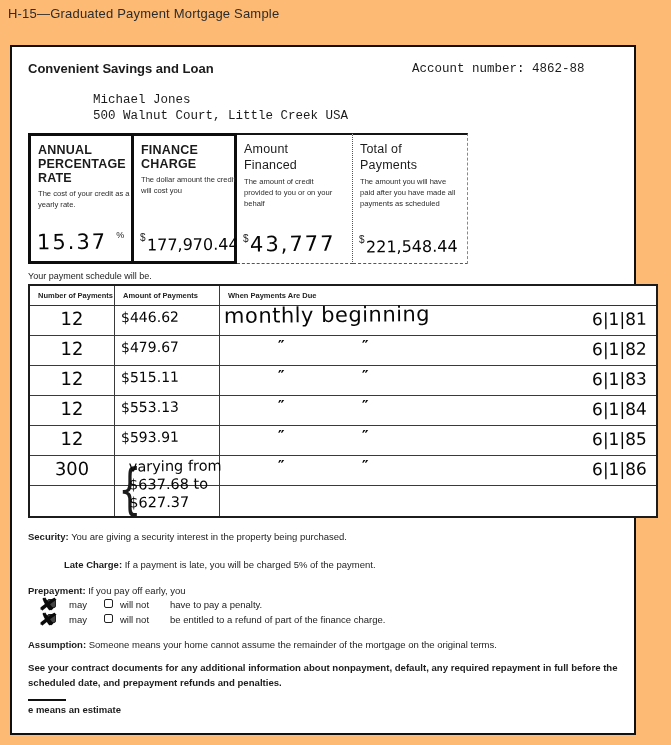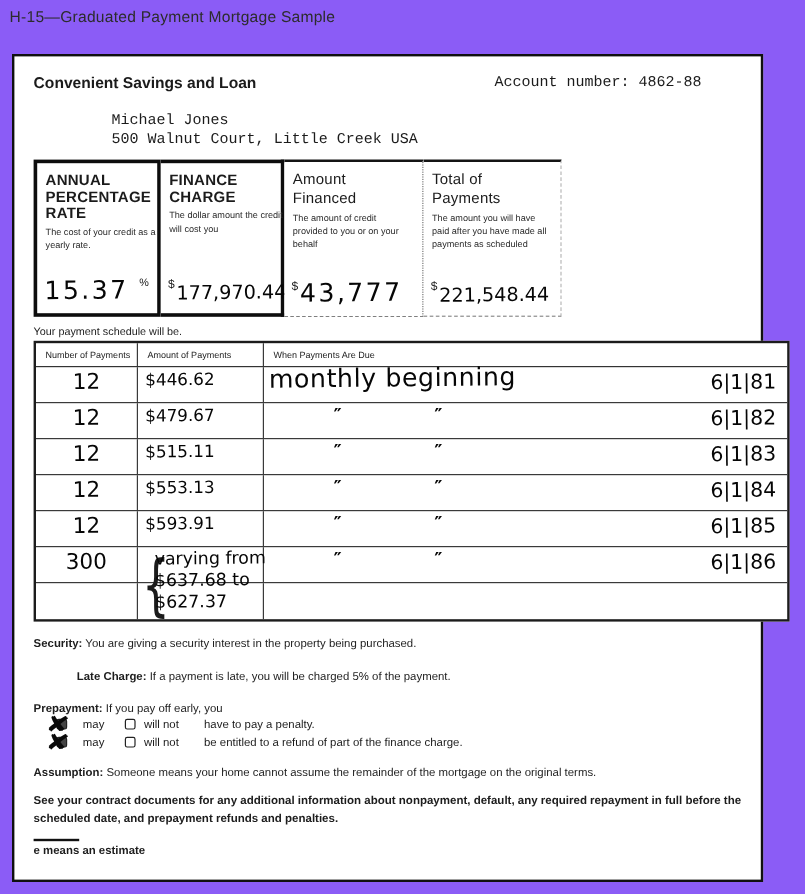--- a/index.html
+++ b/index.html
@@ -1,19 +1,19 @@
 <!DOCTYPE html>
 <html><head>
 <meta charset="utf-8">
 <style>
   * { margin:0; padding:0; box-sizing:border-box; }
   html,body { width:671px; height:745px; background:#ffffff; }
   body { font-family:"Liberation Sans", sans-serif; color:#1b1b1b; position:relative; overflow:hidden; }
 
-  .sheet { position:absolute; inset:0; background:#8b5cf6; }
+  .sheet { position:absolute; inset:0; background:#fdba74; }
 
   .doc-title { position:absolute; left:8px; top:6px; font-size:13px; color:#2c2c2c; letter-spacing:.2px; }
 
   .form-box { position:absolute; left:10px; top:45px; width:626px; height:690px; border:2px solid #101010; background:#fff; }
 
   .creditor { position:absolute; left:16px; top:14px; font-size:13px; font-weight:bold; }
   .account  { position:absolute; left:400px; top:15px; font-family:"Liberation Mono", monospace; font-size:12.5px; }
   .addr     { position:absolute; left:81px; top:45px; font-family:"Liberation Mono", monospace; font-size:12.5px; line-height:16px; }
 
   
@@ -34,21 +34,21 @@
   .hw { font-family:"DejaVu Sans", sans-serif; color:#060606; transform:rotate(-0.6deg); display:inline-block; }
   .v-apr { font-size:21px; letter-spacing:2px; }
   .v-fin { font-size:16px; }
   .v-amt { font-size:21px; letter-spacing:2px; }
   .v-tot { font-size:16px; }
 
   
   .sched-intro { position:absolute; left:16px; top:224px; font-size:9px; color:#222; }
   .sched-table { position:absolute; left:16px; top:237px; width:630px; border:2px solid #1c1c1c; background:#fff; }
   .thead { display:flex; height:20px; border-bottom:1px solid #333; }
-  .thead .tc { font-size:7.5px; color:#222; padding:5px 0 0 8px; }
+  .thead .tc { font-size:7.5px; color:#222; padding:5px 0 0 8px;font-weight:bold; }
   .trow { display:flex; height:30px; border-bottom:1px solid #3a3a3a; position:relative; }
   .trow:last-child { border-bottom:none; }
   .tc { position:relative; overflow:visible; }
   .c1 { width:85px;  border-right:1px solid #3a3a3a; }
   .c2 { width:105px; border-right:1px solid #3a3a3a; }
   .c3 { flex:1; }
   .count  { display:block; text-align:center; font-size:18px; margin-top:2px; }
   .amount { font-size:14px; margin:3px 0 0 6px; white-space:nowrap; }
   .due-text { position:absolute; left:4px; top:-3px; font-size:21px; letter-spacing:.5px; white-space:nowrap; }
   .date   { position:absolute; left:372px; top:3px; font-size:17px; white-space:nowrap; }

